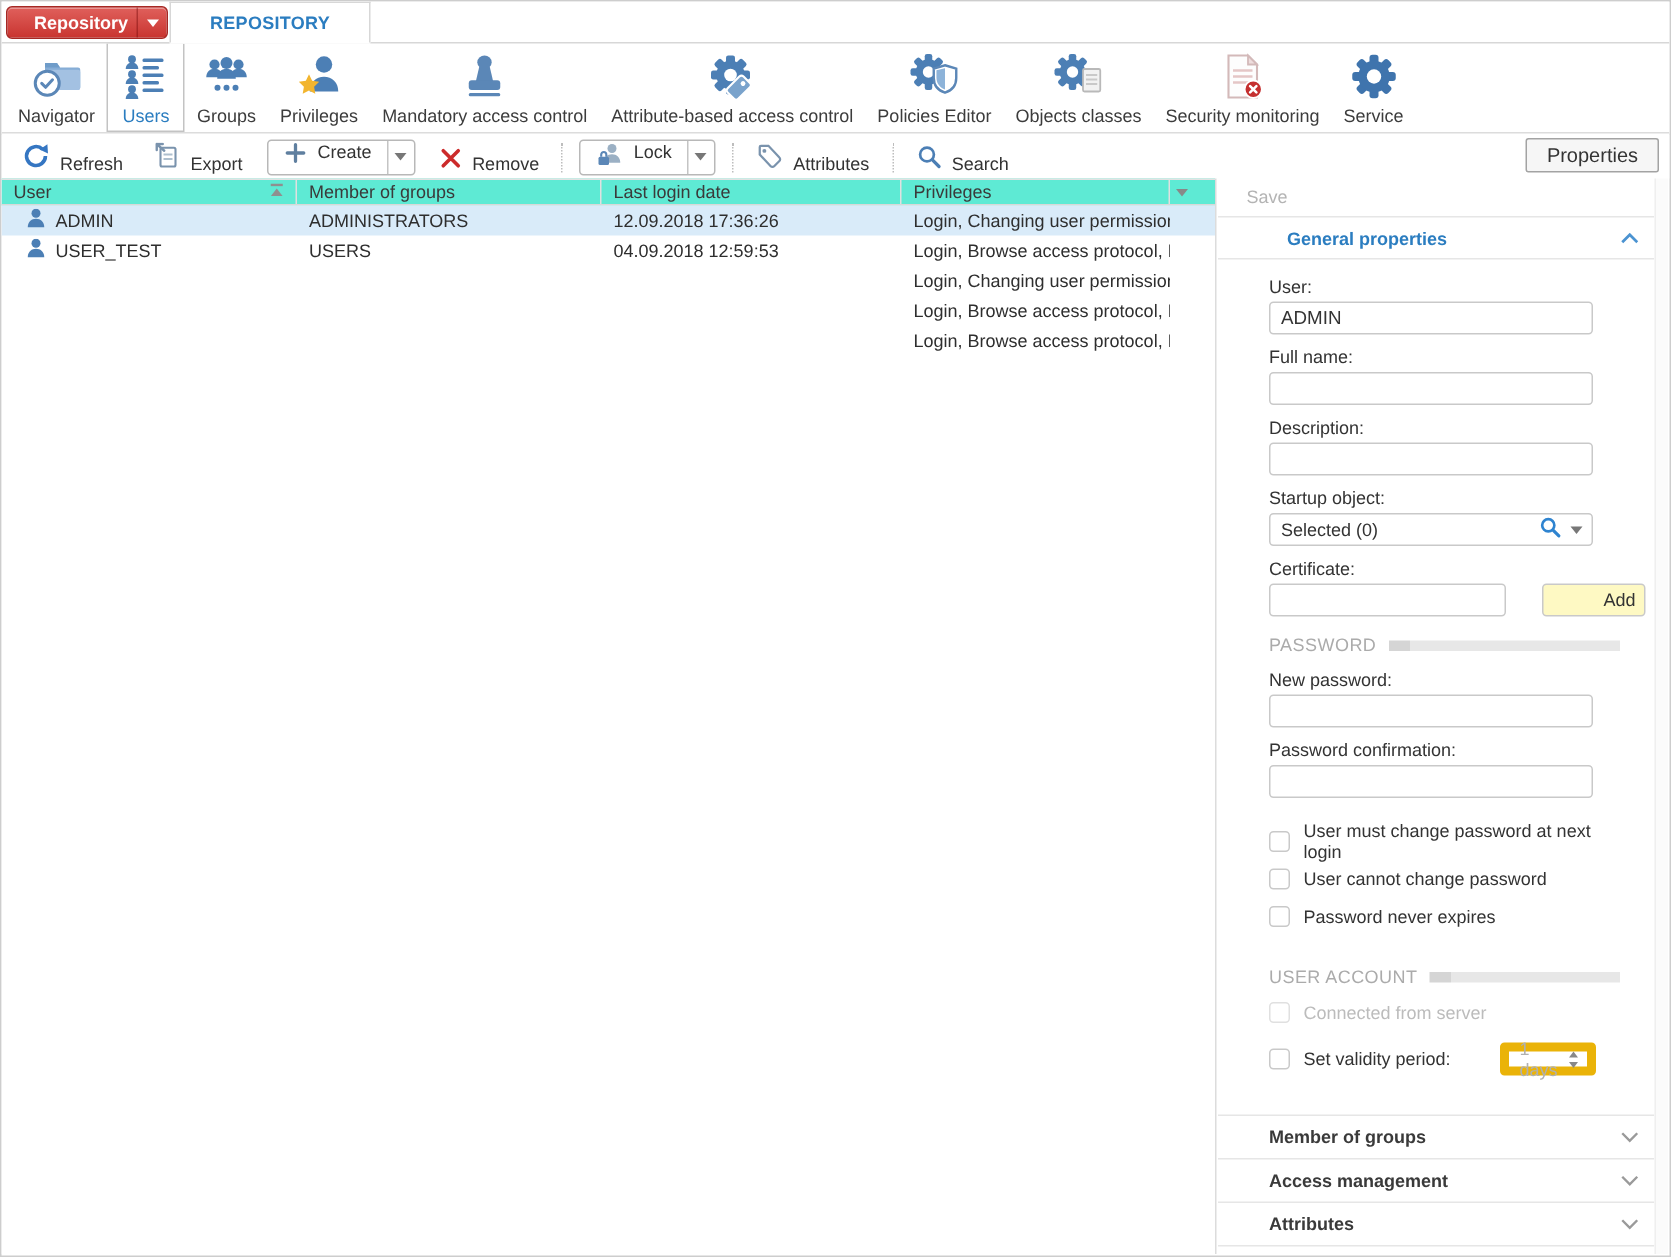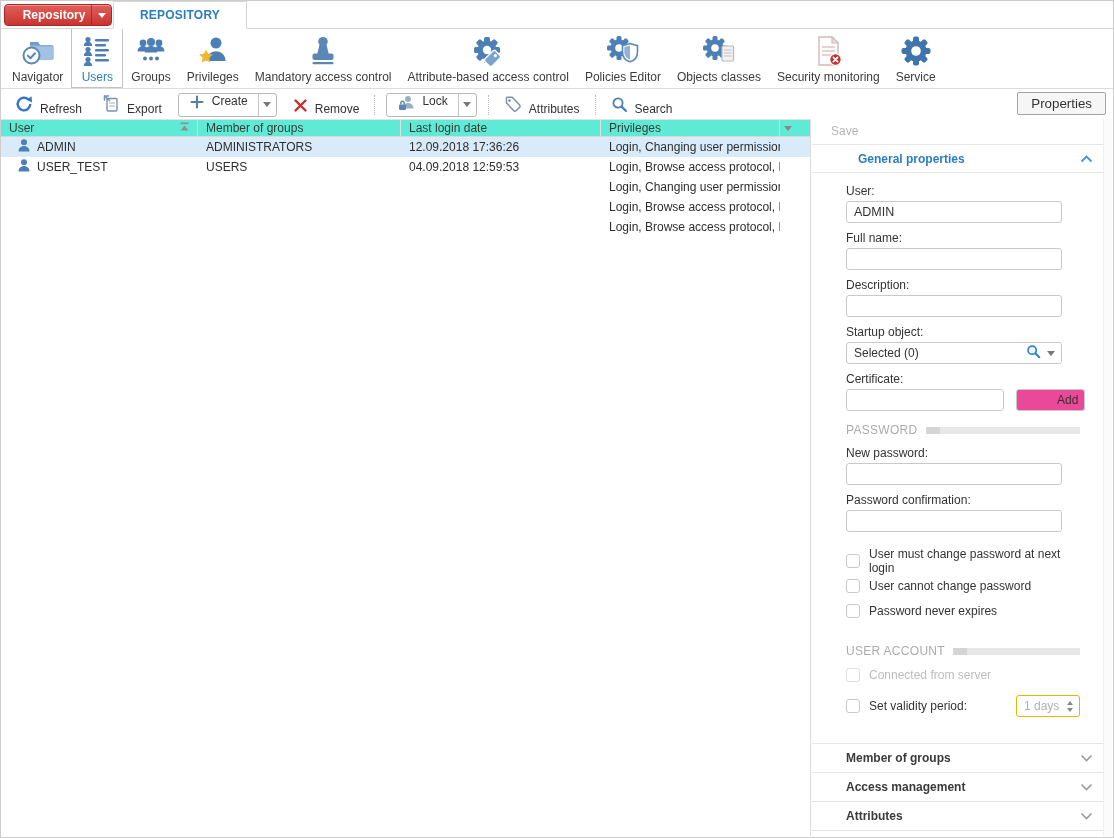--- a/index.html
+++ b/index.html
@@ -64,29 +64,29 @@
   .sechead.blue { color:#2b7dc0; }
   .sechead .sp { flex:1; }
   .form { padding:11px 23px 0 34px; }
   .flabel { height:14px; line-height:14px; margin-bottom:3px; }
   .tinput { display:block; width:216px; height:22px; border:1px solid #c9c9c9; border-radius:3px; margin:0 0 8px 0; padding:0 7px; font:12.5px "Liberation Sans",sans-serif; color:#333; background:#fff; outline:none; }
   .combo { width:216px; height:22px; border:1px solid #c9c9c9; border-radius:3px; display:flex; align-items:center; padding:0 6px 0 7px; margin-bottom:8px; background:#fff; }
   .combo .ctext { flex:1; color:#333; }
   .combo .vcaret { width:0; height:0; border-left:4px solid transparent; border-right:4px solid transparent; border-top:5px solid #777; margin-left:6px; }
   .certrow { display:flex; align-items:center; margin-bottom:6px; }
   .certrow .tinput { width:158px; margin:0; }
-  .addbtn { margin-left:12px; flex:1; height:22px; border:1px solid #c9c9c9; border-radius:3px; background:#ec4899; font:12px "Liberation Sans",sans-serif; color:#333;padding-left:40px; }
+  .addbtn { margin-left:24px; flex:1; height:22px; border:1px solid #c9c9c9; border-radius:3px; background:#fef9c3; font:12px "Liberation Sans",sans-serif; color:#333;padding-left:40px; }
   .grouphead { display:flex; align-items:center; margin:12px 0 9px; color:#ababab; letter-spacing:.3px; }
   .grouphead .rail { flex:1; height:7px; margin-left:8px; background:linear-gradient(90deg,#d5d5d5 0,#d5d5d5 14px,#e7e7e7 14px); }
   .cbrow { display:flex; align-items:center; gap:9px; height:15px; margin-bottom:10px; color:#333; }
   .cbox { width:14px; height:14px; border:1px solid #c9c9c9; border-radius:3px; background:#fff; flex:none; }
   .cbrow.disabled { color:#bcbcbc; }
   .cbrow.disabled .cbox { border-color:#e0e0e0; } .gap13 { height:13px; }
   .validrow { display:flex; align-items:center; gap:9px; }
-  .spinner { margin-left:auto; width:64px; height:22px; border:1px solid #eab308; border-radius:3px; display:flex; align-items:center; background:#fff; }
+  .spinner { margin-left:auto; margin-right:16px; width:64px; height:22px; border:6px solid #eab308; border-radius:3px; display:flex; align-items:center; background:#fff; }
   .spinner .spintext { flex:1; padding-left:7px; color:#b0b0b0; }
   .spinner .arrows { width:16px; display:flex; flex-direction:column; align-items:center; gap:3px; padding-right:3px; }
   .up { width:0; height:0; border-left:3.5px solid transparent; border-right:3.5px solid transparent; border-bottom:4px solid #888; }
   .dn { width:0; height:0; border-left:3.5px solid transparent; border-right:3.5px solid transparent; border-top:4px solid #888; }
   .collapsedrow { height:28px; display:flex; align-items:center; padding:0 10px 0 34px; font-weight:bold; color:#3a3a3a; }
   .collapsedrow .sp { flex:1; }
   .scrollstrip { position:absolute; top:118px; right:1px; width:9px; bottom:1px; background:#fbfbfb; border-left:1px solid #efefef; }
 </style>
 </head>
 <body>

